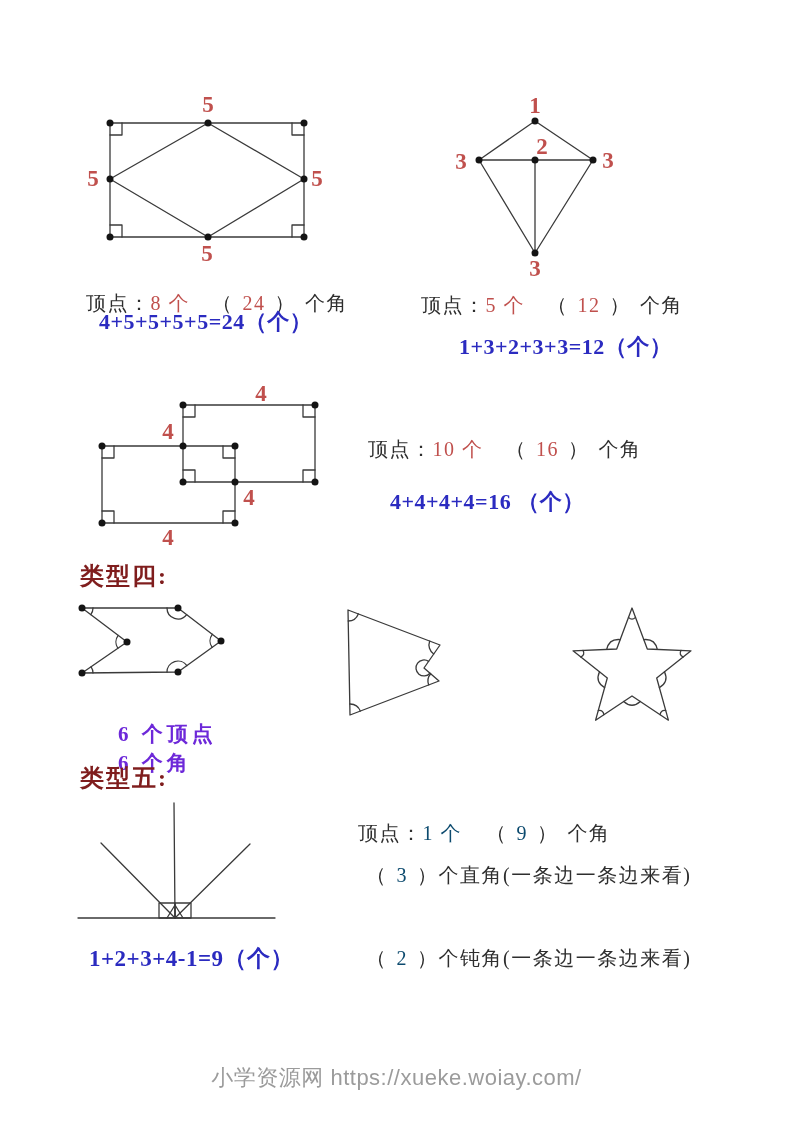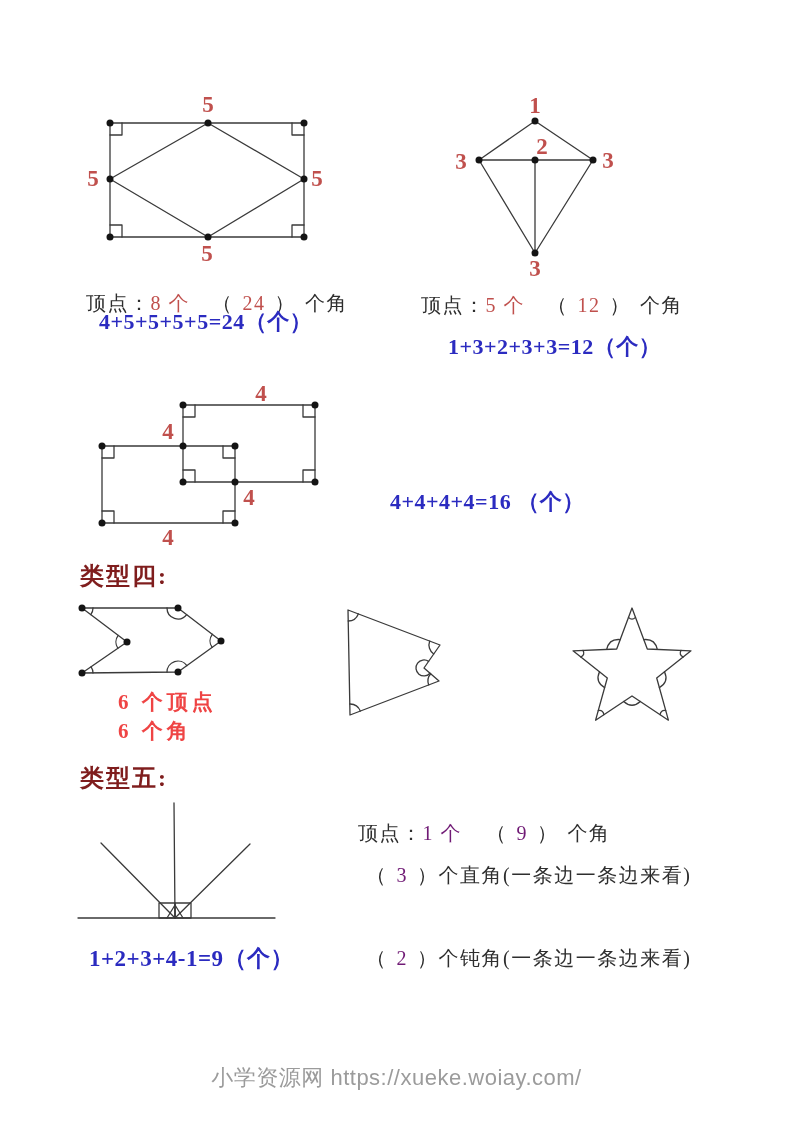--- a/index.html
+++ b/index.html
@@ -27,28 +27,28 @@
   .cap .suf { margin-left:9px; }
   .eq {
     position:absolute; color:#2b2bc0; font-weight:bold; font-size:22px;
     letter-spacing:0.5px; white-space:nowrap; font-family:"Liberation Serif", serif;
   }
   .heading {
     position:absolute; color:#7f1d1d; font-weight:bold; font-size:24px;
     letter-spacing:2px; font-family:"Liberation Serif", serif;
   }
   .redcap {
-    position:absolute; color:#ef4444; font-weight:bold; font-size:21px;
-    letter-spacing:4px; font-family:"Liberation Serif", serif; white-space:nowrap;
+    position:absolute; color:#6d28d9; font-weight:bold; font-size:21px;
+    letter-spacing:4px; font-family:"Liberation Serif", serif; white-space:nowrap;margin-top:32px;
   }
   .t5line {
     position:absolute; font-size:20px; color:#2e2e2e; letter-spacing:1.5px;
     white-space:nowrap; font-family:"Liberation Serif", serif;
   }
-  .t5line .red { color:#701a75; }
+  .t5line .red { color:#0c4a6e; }
   .t5line .num { margin:0 9px; }
   .footer {
     position:absolute; left:0; top:1063px; width:100%; text-align:center;
     color:#9b9b9b; font-size:22px; font-family:"Liberation Sans", sans-serif;
     letter-spacing:0.5px;
   }
 </style>
 </head>
 <body>
 
@@ -95,21 +95,21 @@
   </svg>
   <span class="lbl" style="left:535px; top:105px;">1</span>
   <span class="lbl" style="left:461px; top:161px;">3</span>
   <span class="lbl" style="left:542px; top:146px;">2</span>
   <span class="lbl" style="left:608px; top:160px;">3</span>
   <span class="lbl" style="left:535px; top:268px;">3</span>
 
   <div class="cap" style="left:421px; top:292px;text-align:center;">
     <span>顶点：</span><span class="red">5 个</span><span class="po">（</span><span class="red num">12</span><span>）</span><span class="suf">个角</span>
   </div>
-  <div class="eq" style="left:448px; top:332px;">1+3+2+3+3=12（个）</div>
+  <div class="eq" style="left:459px; top:332px;">1+3+2+3+3=12（个）</div>
 
   <svg class="fig" style="left:92px; top:382px;" width="245" height="160" viewBox="0 0 245 160">
     <path d="M91,23 H223 V100 H91 Z"></path>
     <path d="M10,64 H143 V141 H10 Z"></path>
     <polyline points="91,35 103,35 103,23"></polyline>
     <polyline points="211,23 211,35 223,35"></polyline>
     <polyline points="223,88 211,88 211,100"></polyline>
     <polyline points="103,100 103,88 91,88"></polyline>
     <polyline points="10,76 22,76 22,64"></polyline>
     <polyline points="131,64 131,76 143,76"></polyline>
@@ -124,20 +124,23 @@
     <circle class="dot" cx="143" cy="64" r="3.5"></circle>
     <circle class="dot" cx="143" cy="100" r="3.5"></circle>
     <circle class="dot" cx="10" cy="141" r="3.5"></circle>
     <circle class="dot" cx="143" cy="141" r="3.5"></circle>
   </svg>
   <span class="lbl" style="left:261px; top:393px;">4</span>
   <span class="lbl" style="left:168px; top:431px;">4</span>
   <span class="lbl" style="left:249px; top:497px;">4</span>
   <span class="lbl" style="left:168px; top:537px;">4</span>
 
+  <div class="cap" style="left:368px; top:436px;">
+    <span>顶点：</span><span class="red">10 个</span><span class="po">（</span><span class="red num">16</span><span>）</span><span class="suf">个角</span>
+  </div>
   <div class="eq" style="left:390px; top:487px;">4+4+4+4=16 （个）</div>
 
   <div class="heading" style="left:80px; top:560px;">类型四:</div>
 
   <svg class="fig" style="left:70px; top:595px;" width="160" height="92" viewBox="0 0 160 92">
     <path d="M12,13 L108,13 L151,46 L108,77 L12,78 L57,47 Z"></path>
     <path d="M23,13 A11,11 0 0 1 20.8,19.6"></path>
     <path d="M97,13 A11,11 0 0 0 116.7,19.7"></path>
     <path d="M142.3,39.3 A11,11 0 0 0 142.1,52.4"></path>
     <path d="M116.9,70.6 A11,11 0 0 0 97,77.1"></path>

